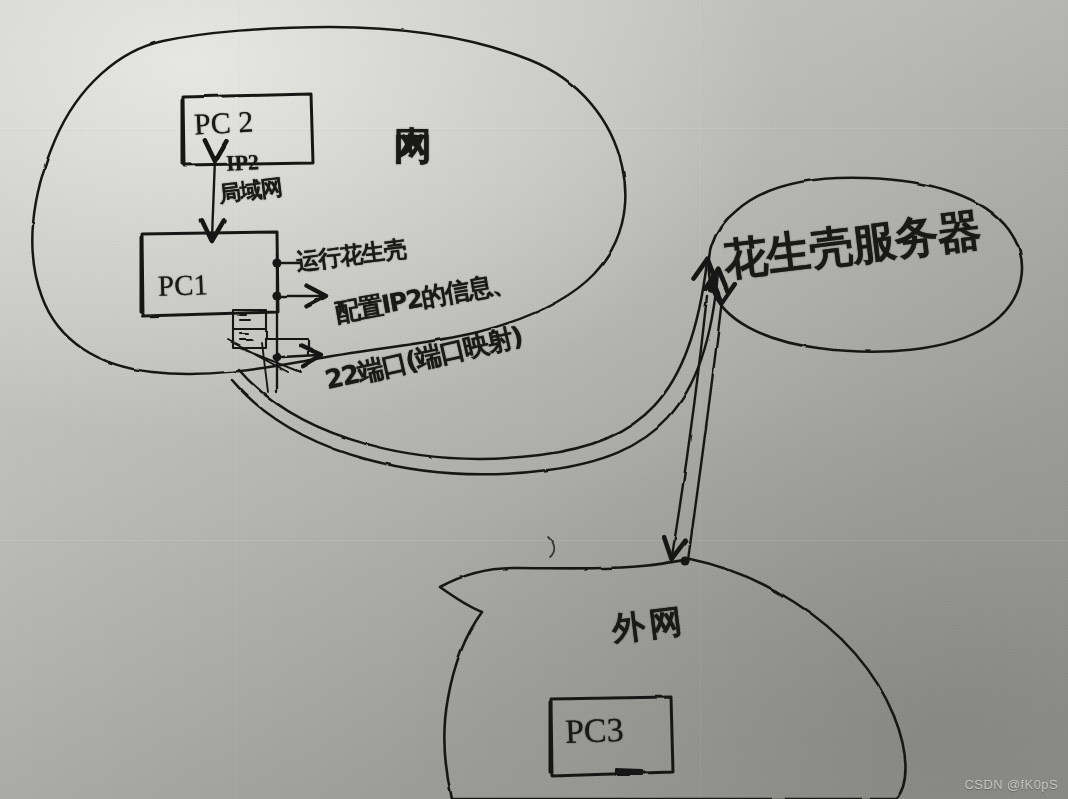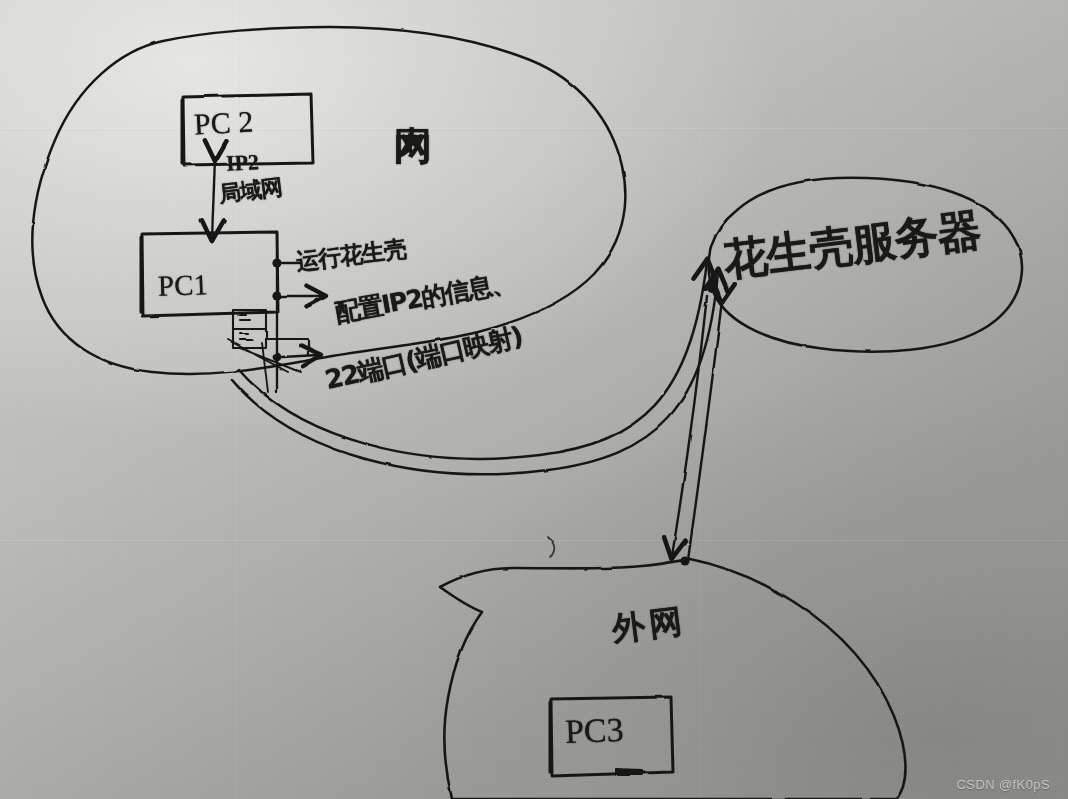--- a/index.html
+++ b/index.html
@@ -71,21 +71,21 @@
     color: #191917;
     font-family: "DejaVu Sans", sans-serif;
     font-weight: 700;
     writing-mode: vertical-rl;
     line-height: 1.18;
     letter-spacing: 4px;
     text-shadow: 0 0 1.2px rgba(20,20,18,0.85);
   }
   .watermark {
     position: absolute;
-    right: 18px;
+    right: 10px;
     bottom: 7px;
     font-family: "Liberation Sans", sans-serif;
     font-size: 13px;
     color: rgba(242,242,240,0.62);
     letter-spacing: .4px;
     text-shadow: 0 1px 1px rgba(0,0,0,0.28);
     margin-top: 8px;
   }
 </style>
 </head>

